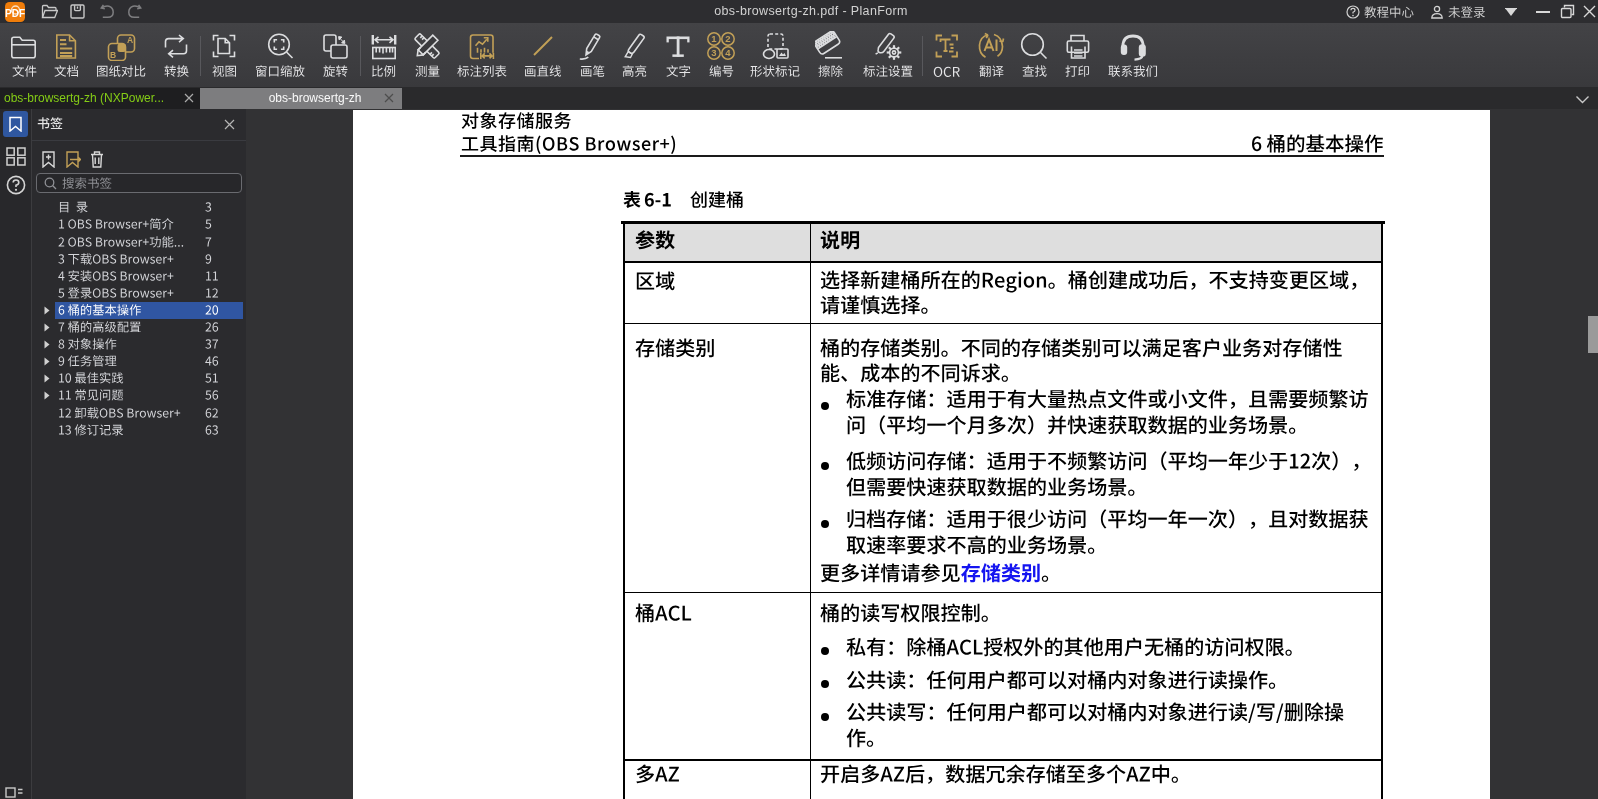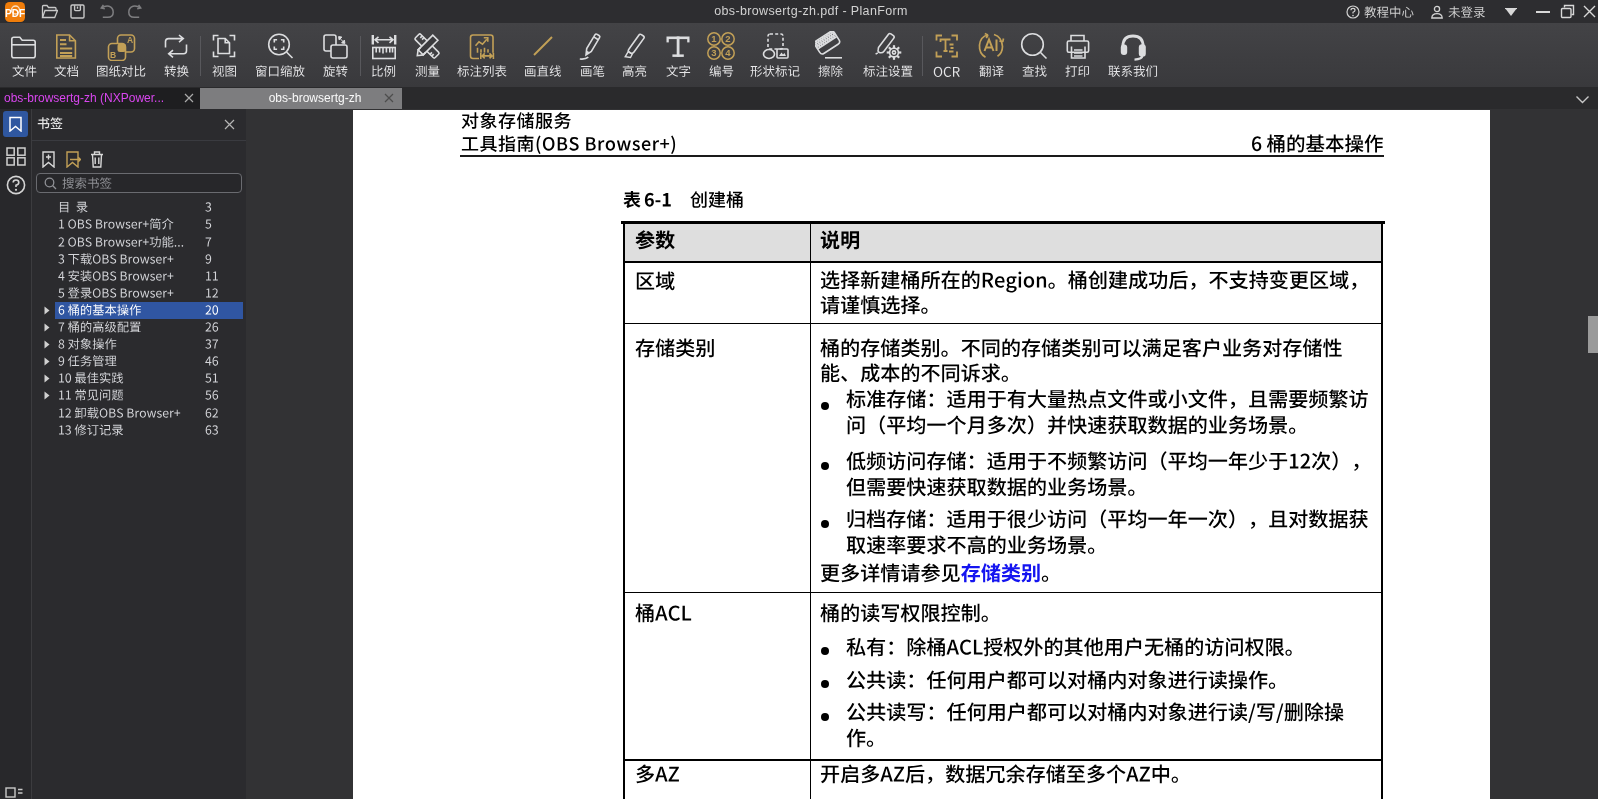--- a/index.html
+++ b/index.html
@@ -707,21 +707,21 @@
 <svg style="position:absolute;left:1108.0px;top:63.2px;overflow:visible" width="50.0" height="17.5">
     <g transform="translate(0.0,12.8) scale(0.01250,-0.01250)" fill="#e6e6e8">
       <use href="#g54" x="0"></use>
       <use href="#g55" x="1000"></use>
       <use href="#g56" x="2000"></use>
       <use href="#g57" x="3000"></use>
     </g>
   </svg>
 <div class="abs" style="left:0;top:87px;width:1598px;height:22px;background:#2a2a2c"></div>
 <div class="abs" style="left:0;top:88px;width:200px;height:21px;background:#1e1e20"></div>
-<div class="abs" style="left:4px;top:91px;font-size:12px;color:#d946ef;white-space:nowrap">obs-browsertg-zh (NXPower...</div>
+<div class="abs" style="left:4px;top:91px;font-size:12px;color:#84cc16;white-space:nowrap">obs-browsertg-zh (NXPower...</div>
 <svg class="abs" style="left:184px;top:93px" width="10" height="10" viewBox="0 0 10 10" stroke="#aaa" stroke-width="1.2">
     <path d="M1 1 L9 9 M9 1 L1 9"></path>
   </svg>
 <div class="abs" style="left:200px;top:88px;width:202px;height:21px;background:#7d7d7f"></div>
 <div class="abs" style="left:200px;top:91px;width:230px;text-align:center;font-size:12px;color:#fafafa">obs-browsertg-zh</div>
 <svg class="abs" style="left:384px;top:93px" width="10" height="10" viewBox="0 0 10 10" stroke="#4d4d4d" stroke-width="1.2">
     <path d="M1 1 L9 9 M9 1 L1 9"></path>
   </svg>
 <svg class="abs" style="left:1575px;top:95px" width="15" height="9" viewBox="0 0 15 9" fill="none" stroke="#c8c8c8" stroke-width="1.4">
     <path d="M1.5 1.5 L7.5 7.5 L13.5 1.5"></path>

